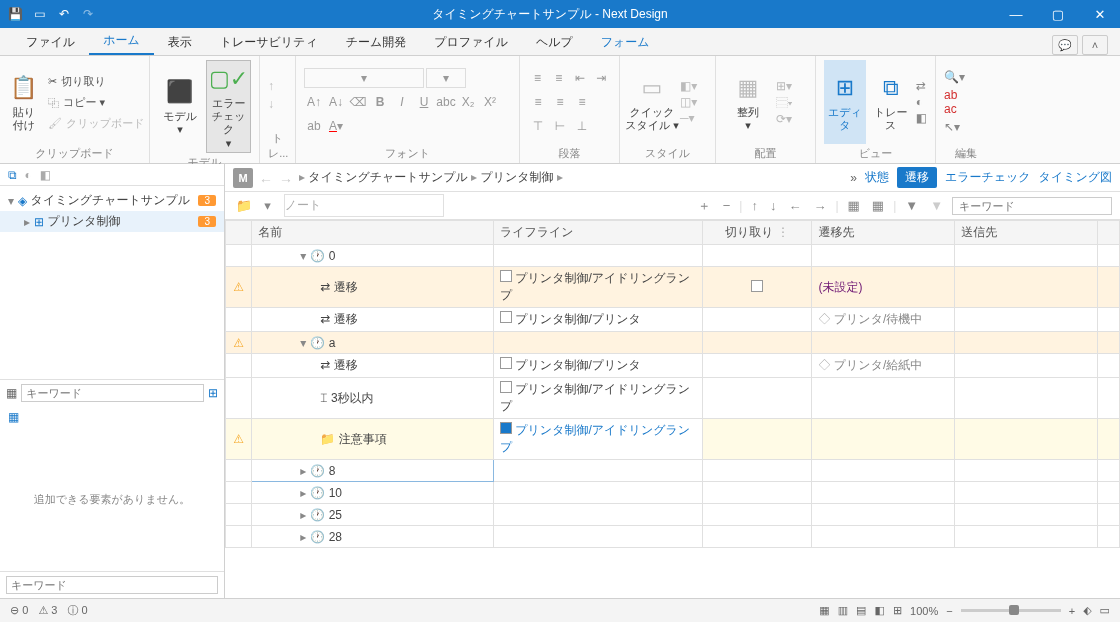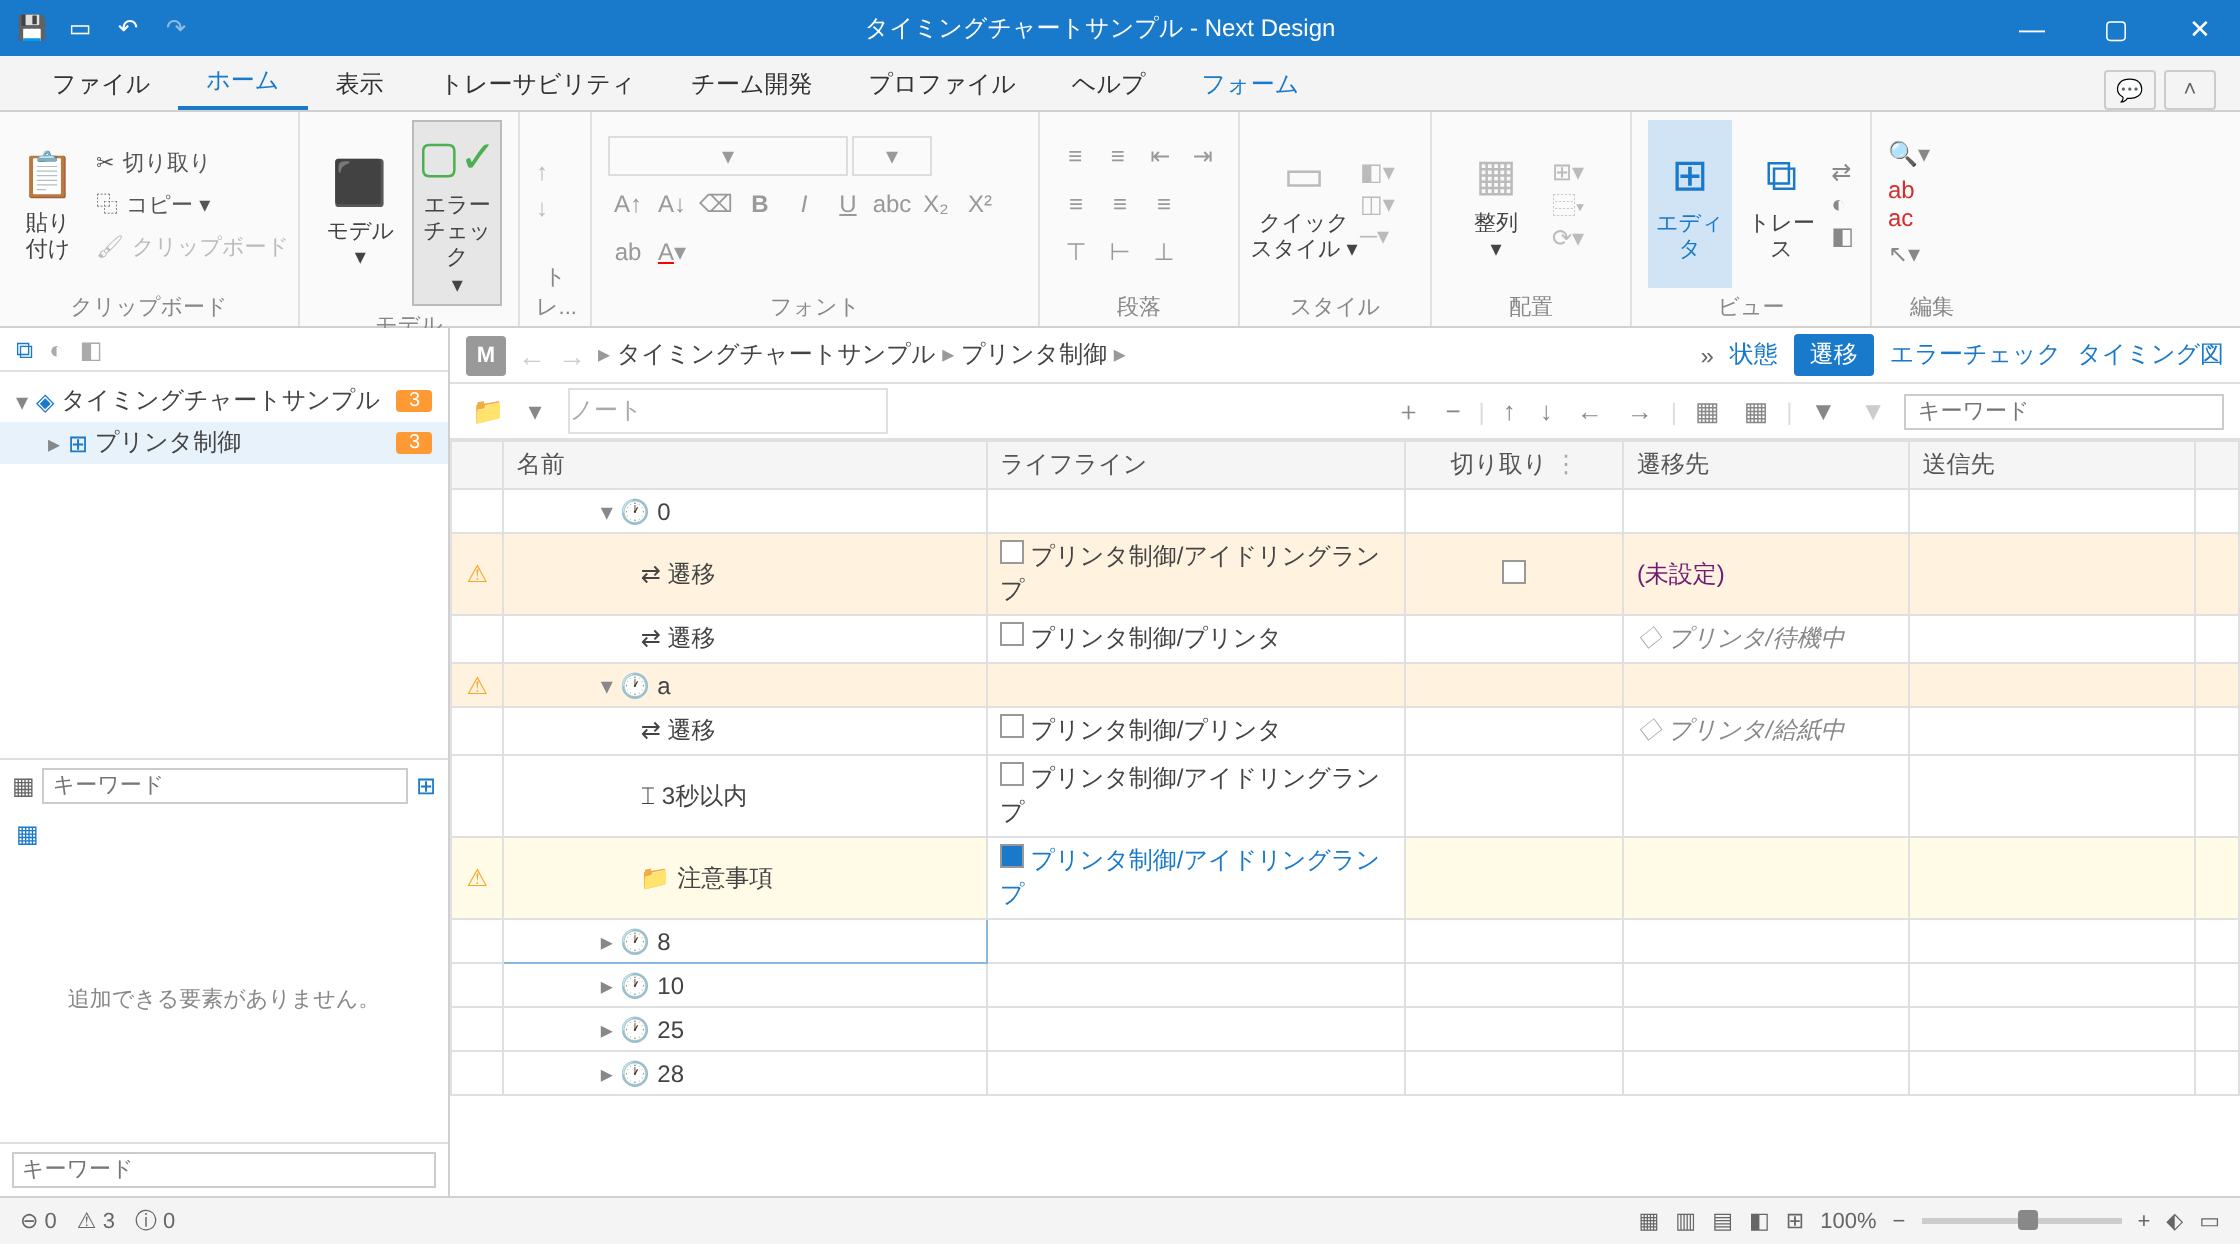--- a/index.html
+++ b/index.html
@@ -67,21 +67,21 @@
 .col-send { width:130px; }
 tr.hl td { background:#fff3e0; }
 tr.sel td { background:#fffbe6; }
 .indent1 { padding-left:28px; }
 .indent2 { padding-left:48px; }
 .indent3 { padding-left:68px; }
 .rowico { color:#888; margin-right:4px; }
 .warnico { color:#f5a623; font-size:12px; }
 .chk { display:inline-block; width:12px; height:12px; border:1px solid #999; background:#fff; }
 .ghost { color:#701a75; }
-.pillg { color:#888;font-style:italic; }
+.pillg { color:#888; }
 .pillg::before { content:"◇ "; color:#aaa; }
 .statusbar { height:24px; background:#f4f4f4; border-top:1px solid #d0d0d0; display:flex; align-items:center; padding:0 10px; gap:10px; font-size:11px; color:#666; }
 .statusbar .right { margin-left:auto; display:flex; gap:8px; align-items:center; }
 .slider { width:100px; height:3px; background:#ccc; position:relative; }
 .slider::after { content:""; position:absolute; left:48px; top:-4px; width:10px; height:10px; background:#888; border-radius:2px; }
 .vcol { display:flex; flex-direction:column; gap:2px; justify-content:center; }
 .hov { background:#e6e6e6; border:1px solid #bbb; padding:2px; }
 </style>
 </head>
 <body>

